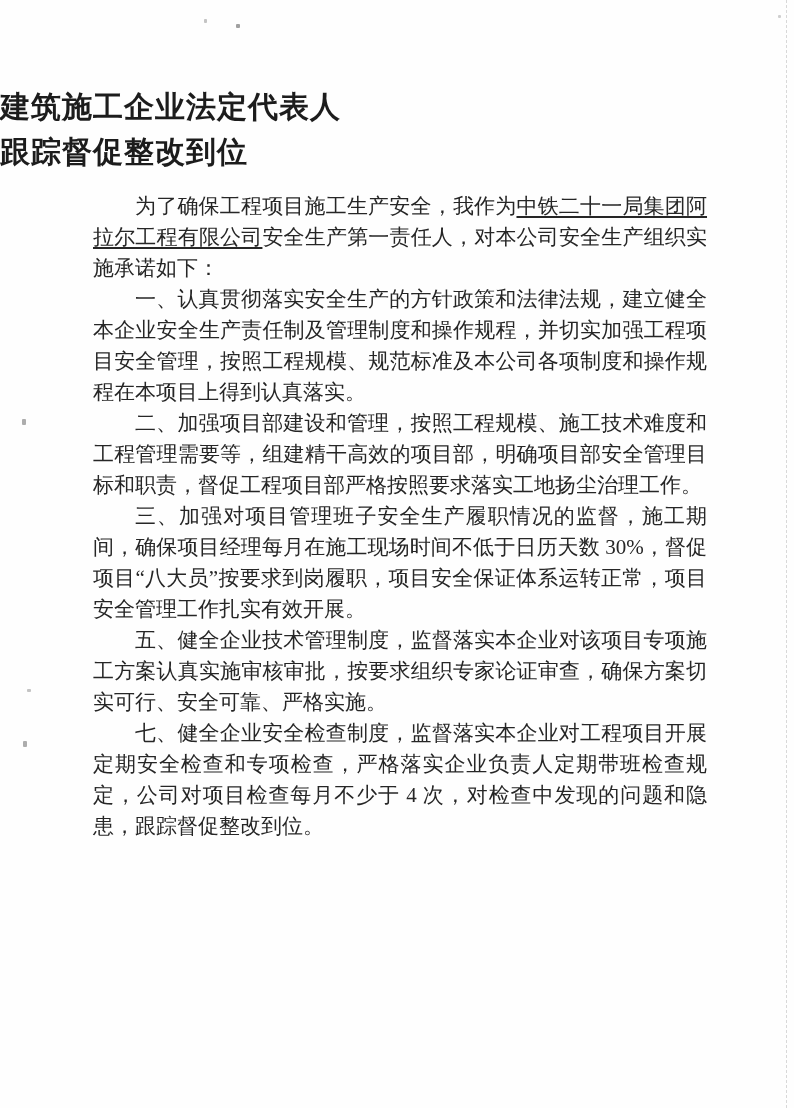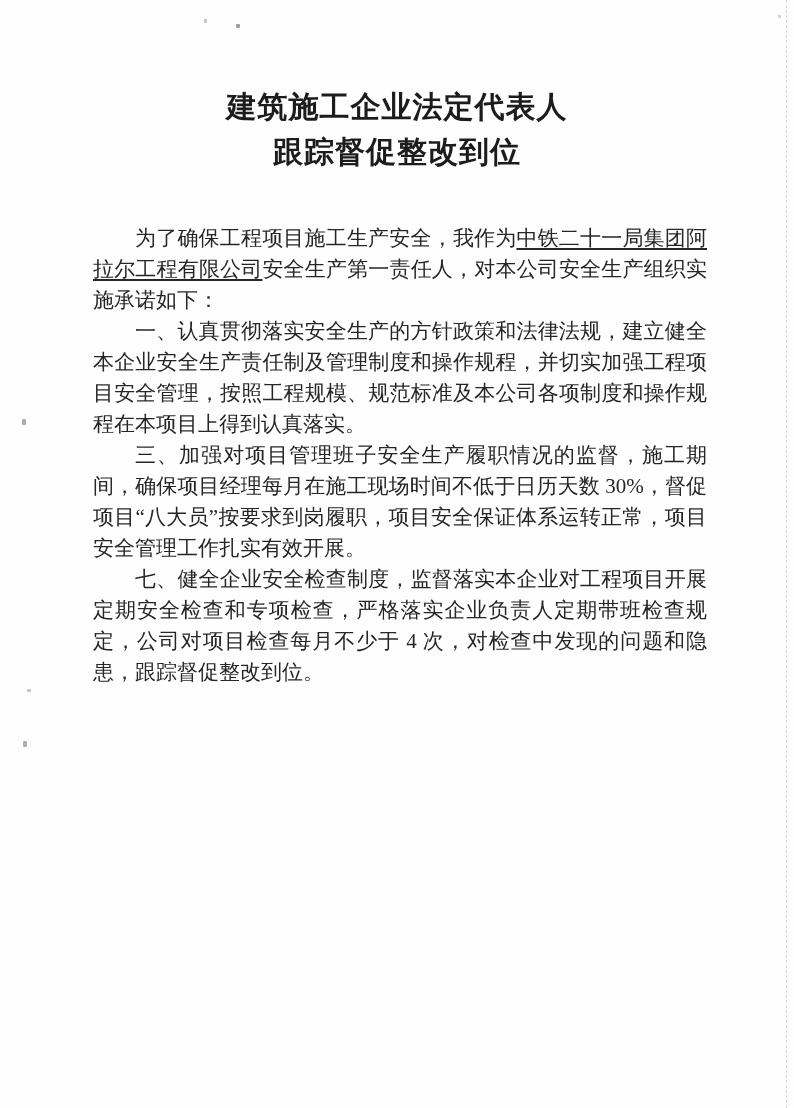--- a/index.html
+++ b/index.html
@@ -17,37 +17,35 @@
   .page {
     position: absolute;
     inset: 0;
     background: #fefefe;
   }
   .doc-title {
     position: absolute;
     top: 84px;
     left: 0;
     width: 100%;
-    text-align: center;
     font-weight: bold;
     font-size: 30px;
     line-height: 45px;
     color: #1c1c1c;
     letter-spacing: 1px;
   }
   .doc-body {
     position: absolute;
     top: 191px;
     left: 93px;
     width: 614px;
     font-size: 21px;
     line-height: 31px;
     color: #262626;
     text-align: justify;
-    margin-top: 32px;
   }
   .para {
     margin: 0;
     text-indent: 2em;
   }
   .underline {
     text-decoration: underline;
     text-underline-offset: 3px;
   }
   
@@ -77,21 +75,23 @@
 <div class="page">
 
   <div class="doc-title">
     <div>建筑施工企业法定代表人</div>
     <div>跟踪督促整改到位</div>
   </div>
 
   <div class="doc-body">
       <p class="para"><span>为了确保工程项目施工生产安全，我作为</span><span class="underline">中铁二十一局集团阿拉尔工程有限公司</span><span>安全生产第一责任人，对本公司安全生产组织实施承诺如下：</span></p>
       <p class="para"><span>一、认真贯彻落实安全生产的方针政策和法律法规，建立健全本企业安全生产责任制及管理制度和操作规程，并切实加强工程项目安全管理，按照工程规模、规范标准及本公司各项制度和操作规程在本项目上得到认真落实。</span></p>
+      <p class="para"><span>二、加强项目部建设和管理，按照工程规模、施工技术难度和工程管理需要等，组建精干高效的项目部，明确项目部安全管理目标和职责，督促工程项目部严格按照要求落实工地扬尘治理工作。</span></p>
       <p class="para"><span>三、加强对项目管理班子安全生产履职情况的监督，施工期间，确保项目经理每月在施工现场时间不低于日历天数 30%，督促项目“八大员”按要求到岗履职，项目安全保证体系运转正常，项目安全管理工作扎实有效开展。</span></p>
+      <p class="para"><span>五、健全企业技术管理制度，监督落实本企业对该项目专项施工方案认真实施审核审批，按要求组织专家论证审查，确保方案切实可行、安全可靠、严格实施。</span></p>
       <p class="para"><span>七、健全企业安全检查制度，监督落实本企业对工程项目开展定期安全检查和专项检查，严格落实企业负责人定期带班检查规定，公司对项目检查每月不少于 4 次，对检查中发现的问题和隐患，跟踪督促整改到位。</span></p>
     </div>
 
   <div class="edge-line"></div>
   <div class="speck s1"></div>
   <div class="speck s2"></div>
   <div class="speck s3"></div>
   <div class="speck s4"></div>
   <div class="speck s5"></div>
   <div class="speck s6"></div>

